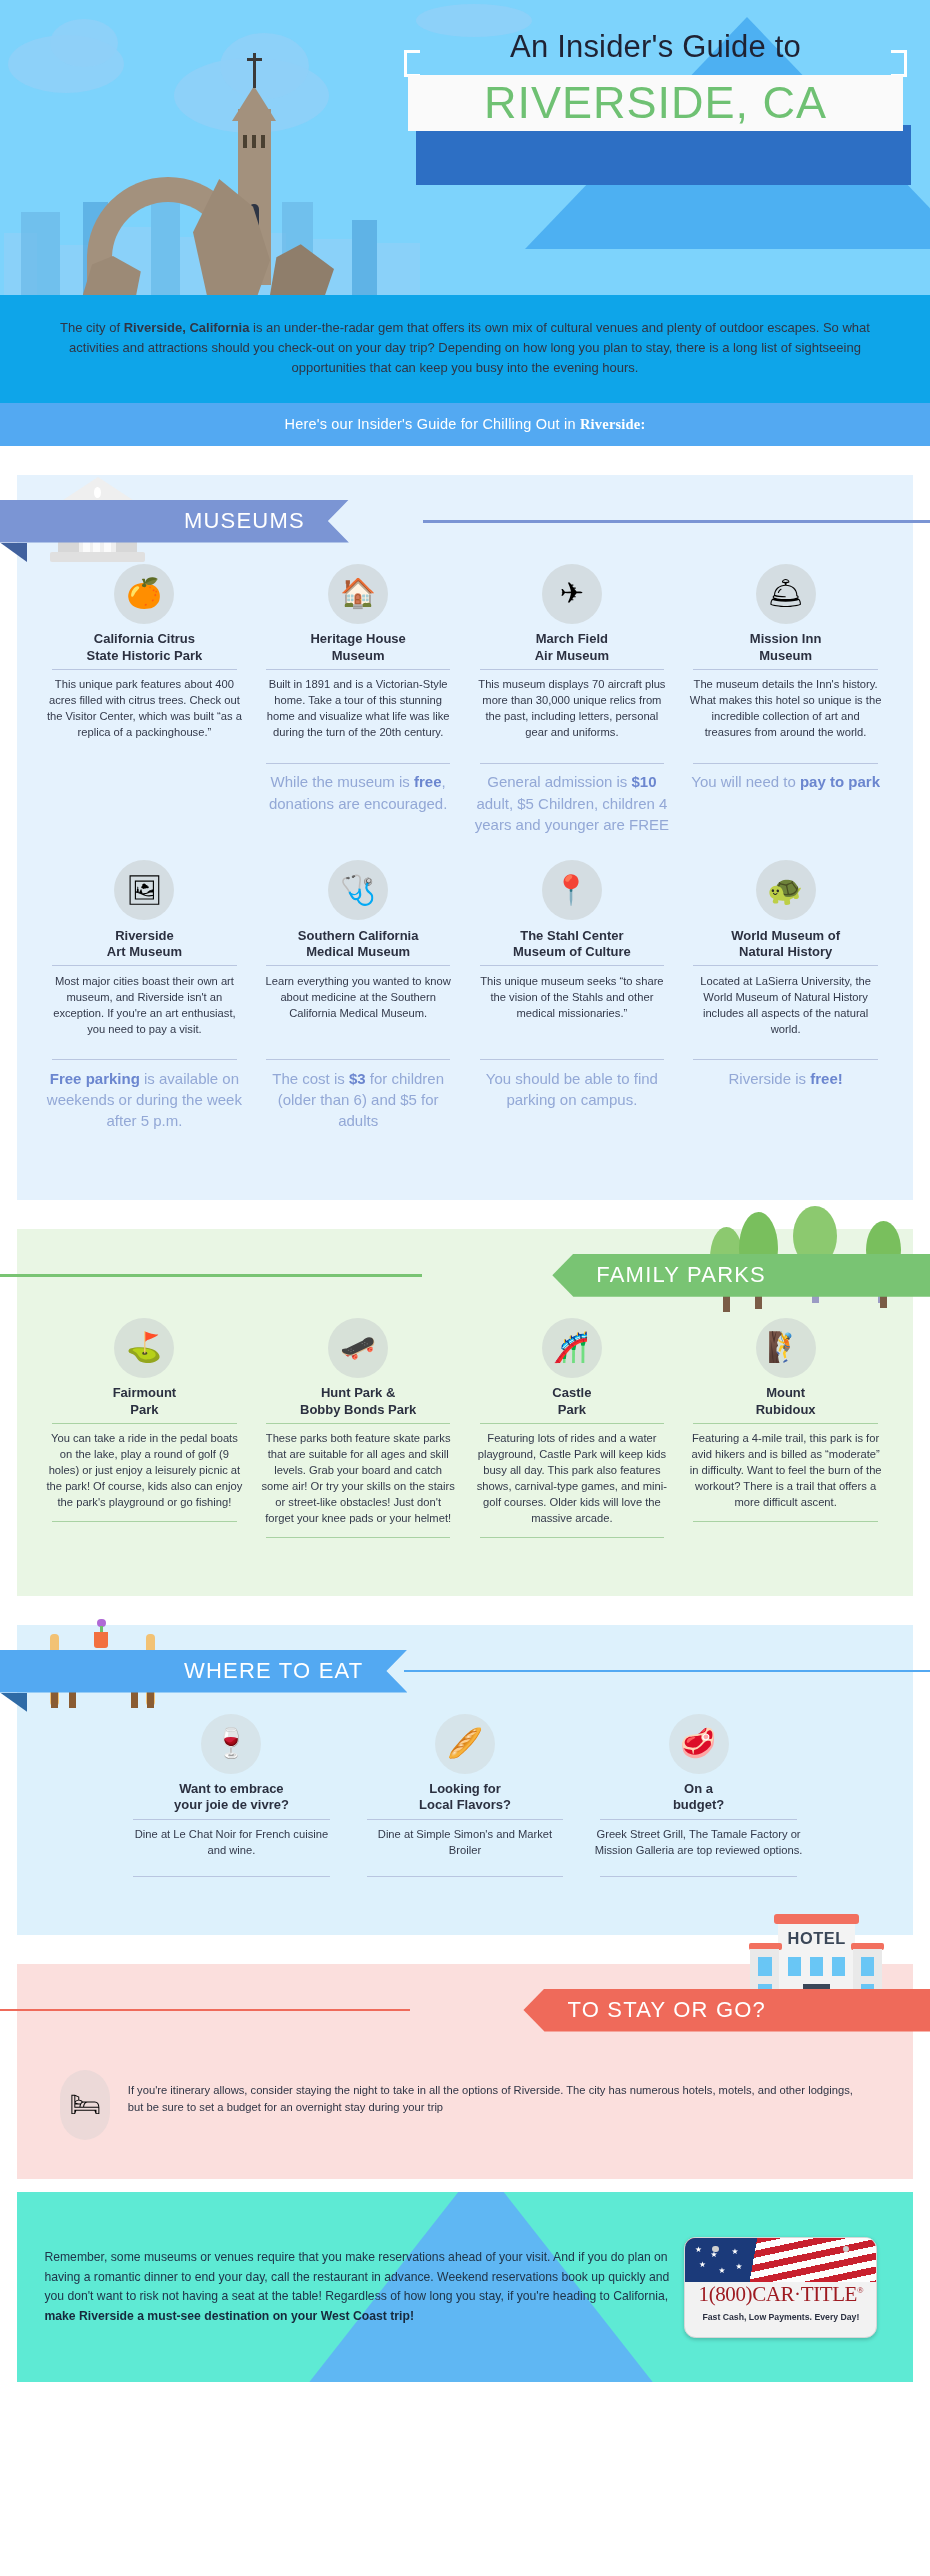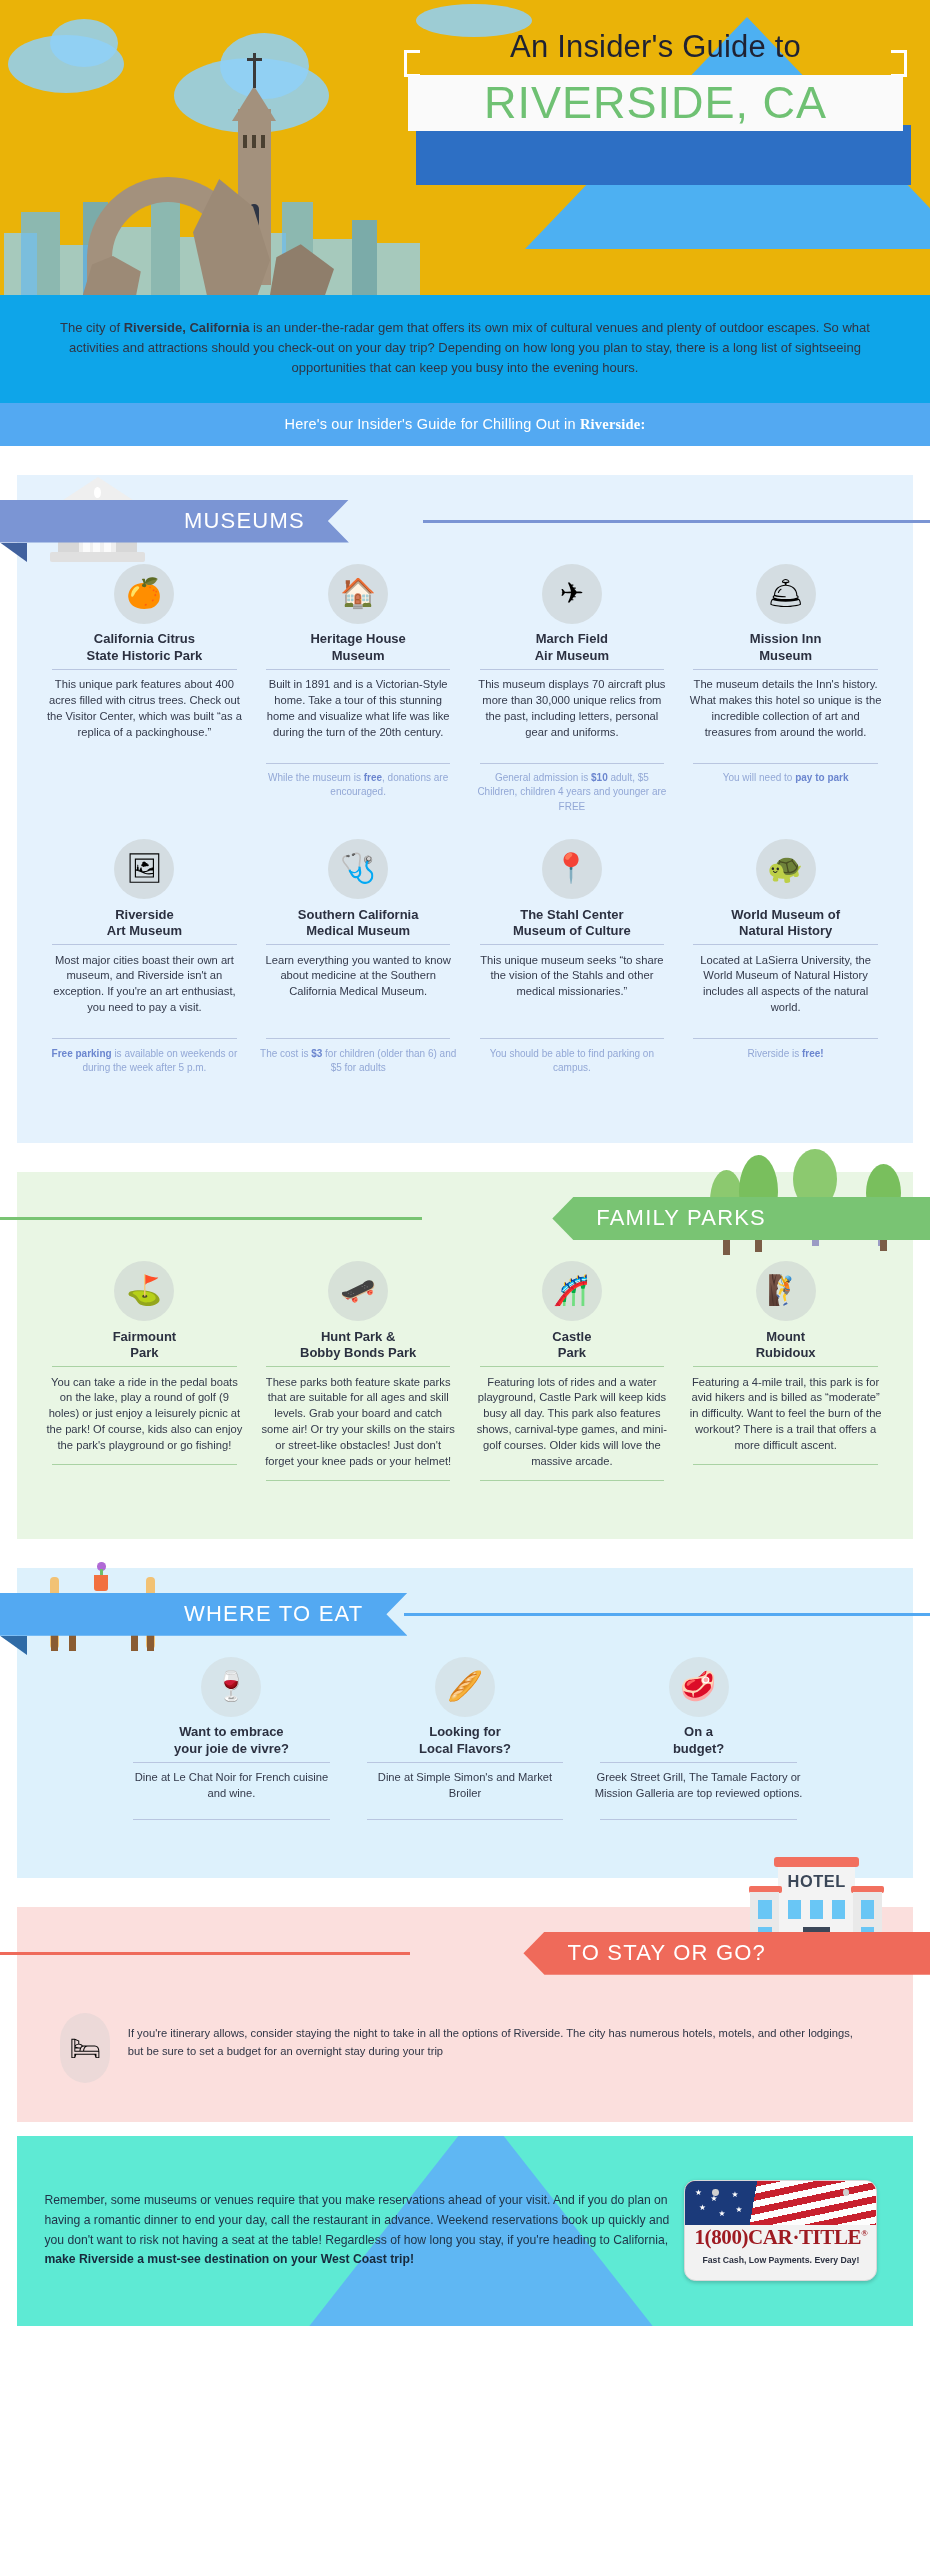--- a/index.html
+++ b/index.html
@@ -13,21 +13,21 @@
     width: 930px;
     height: 2576px;
     overflow: hidden;
     background: #ffffff;
   }
 
   
   .hero {
     position: relative;
     height: 295px;
-    background: #eab308;
+    background: #7dd3fc;
     overflow: hidden;
   }
   .hero-sky-tri {
     position: absolute;
     right: -39px; top: 17.4px;
     width: 0; height: 0;
     border-left: 222px solid transparent;
     border-right: 222px solid transparent;
     border-bottom: 232px solid #4db0f2;
   }
@@ -212,21 +212,21 @@
     font-size: 13px; font-weight: bold; color: #2b3040;
     line-height: 1.25; padding-bottom: 4.8px; white-space: pre-line;
   }
   .divider { height: 1px; background: #b9c6e0; margin: 0 9.7px; }
   .divider.green { background: #a9d2a3; }
   .card-body {
     font-size: 11.2px; color: #33394a; line-height: 1.42;
     padding: 7.7px 3.9px 9.7px 3.9px; min-height: 93px;
   }
   .card-note {
-    font-size: 10px; color: #93a8d6; line-height: 1.42; padding: 7.7px 3.9px 0 3.9px; text-align: center;
+    font-size: 15px; color: #93a8d6; line-height: 1.42; padding: 7.7px 3.9px 0 3.9px; text-align: center;
   }
   .card-note b { color: #6b86cf; font-weight: bold; }
 
   .row2 { margin-top: 25px; }
   .cards-eat { padding: 0 106px; gap: 17.4px; }
   .cards-eat .card-body { min-height: 56px; }
 
   
   .stay-block { display: flex; align-items: flex-start; padding: 17.4px 58px 0 43px; gap: 17.4px; }
   .stay-icon {
@@ -264,21 +264,21 @@
     background:
       linear-gradient(100deg, #1b3a7a 0 36%, rgba(255,255,255,0) 36%),
       repeating-linear-gradient(168deg, #c8202e 0 6.8px, #fdfdfd 6.8px 13.5px);
   }
   .plate-star {
     position: absolute; color: #fff; font-size: 7.7px; line-height: 1;
   }
   .plate-hole { position: absolute; width: 6.8px; height: 6.8px; border-radius: 50%; background: #cfcfcf; top: 7.7px; }
   .plate-num {
     position: relative; margin-top: 29px;
-    font-size: 21px; font-weight: bold; color: #9e1b22;
+    font-size: 21px; font-weight: normal; color: #9e1b22;
     letter-spacing: -0.4px; font-family: "Liberation Serif", serif;
   }
   .plate-num sup { font-size: 8.7px; }
   .plate-tag { position: relative; margin-top: 5.8px; font-size: 8.7px; font-weight: bold; color: #2b3040; }
 </style>
 </head>
 <body>
 
 <div id="page">
 

